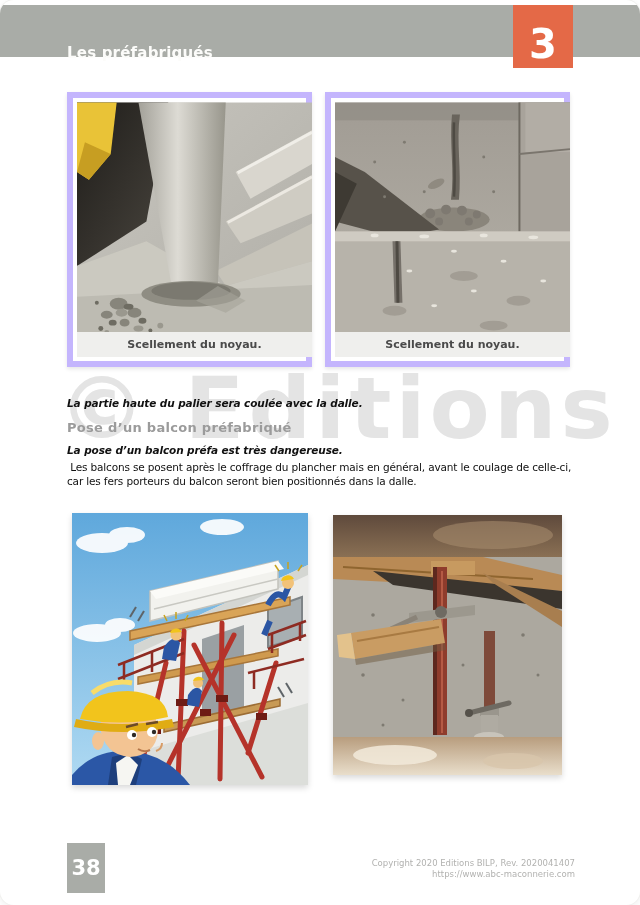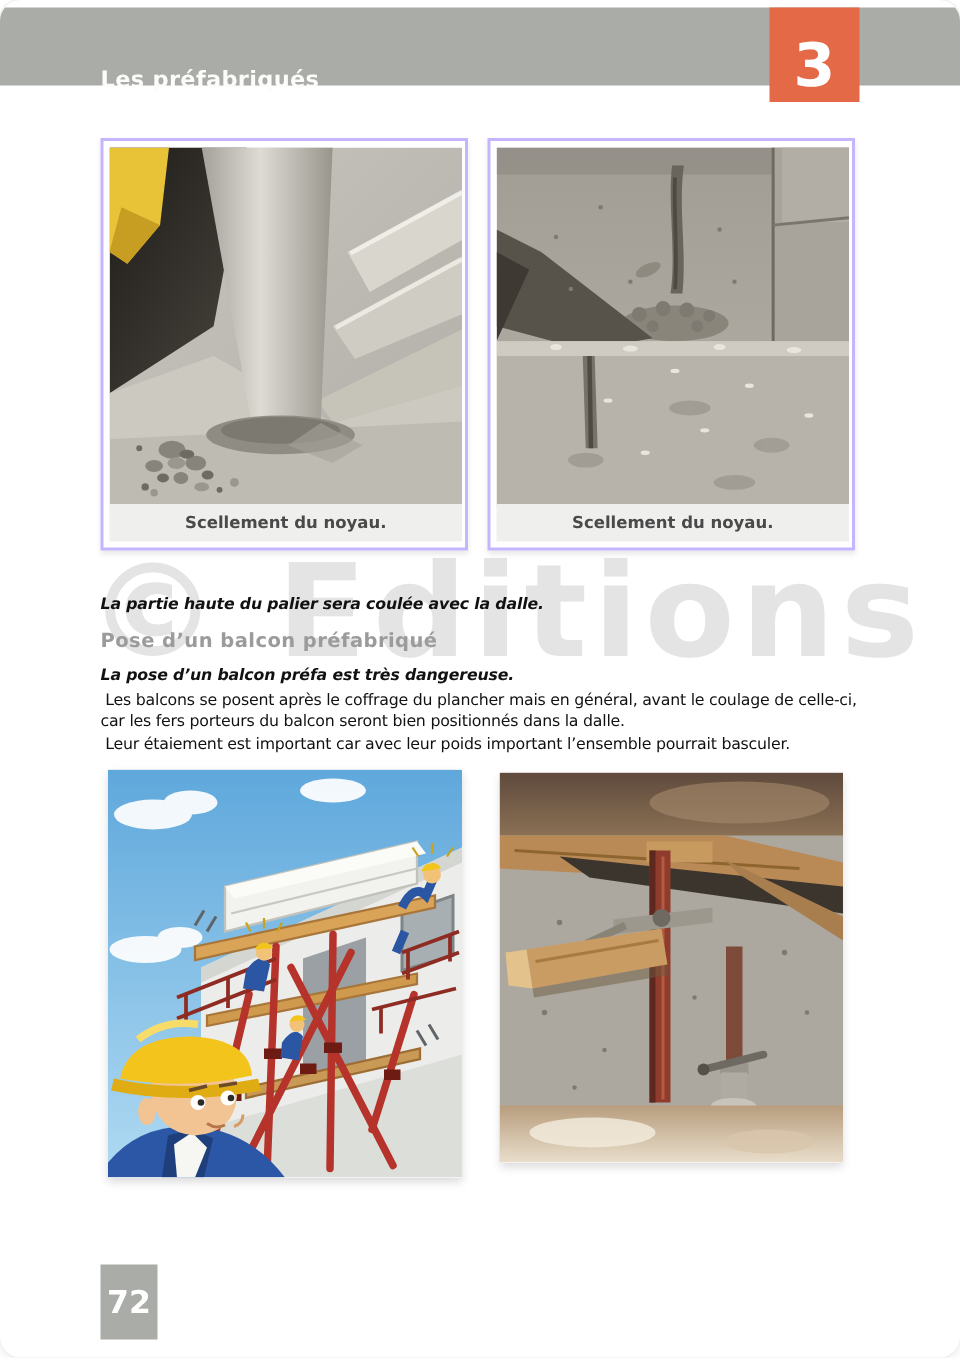--- a/index.html
+++ b/index.html
@@ -12,21 +12,21 @@
   .chapter-box{position:absolute;left:513px;top:5px;width:60px;height:63px;background:#e46947;
                display:flex;align-items:flex-end;justify-content:center;}
   .chapter-num{color:#fff;font-size:40px;font-weight:bold;line-height:1;margin-bottom:4px;}
   
   .watermark{position:absolute;left:0;top:0;width:640px;height:905px;z-index:1;color:#e4e4e4;
              font-weight:bold;pointer-events:none;}
   .wm1{position:absolute;left:58px;top:358px;font-size:86px;letter-spacing:4px;transform:scaleX(1.02);transform-origin:left;}
   .wm2{position:absolute;left:60px;top:448px;font-size:86px;letter-spacing:22px;}
   
   .fig-card{position:absolute;top:92px;width:245px;height:275px;background:#fff;z-index:2;
-            border:2px solid #c4b5fd;box-sizing:border-box;box-shadow:0 2px 4px rgba(0,0,0,.10);}
+            border:6px solid #c4b5fd;box-sizing:border-box;box-shadow:0 2px 4px rgba(0,0,0,.10);}
   .fig-card .photo{position:absolute;left:4px;top:4px;width:235px;height:240px;overflow:hidden;}
   .fig-card .caption{position:absolute;left:4px;bottom:4px;width:235px;height:25px;background:#efefed;
             display:flex;align-items:center;justify-content:center;
             font-size:11px;font-weight:bold;color:#4a4a4a;}
   #card1{left:67px;} #card2{left:325px;}
   
   .txt{position:absolute;left:67px;z-index:3;color:#111;}
   .bold-line{font-size:10.5px;font-weight:bold;letter-spacing:-0.1px;font-style:italic;}
   .section-heading{font-size:13px;font-weight:bold;color:#9b9b9b;letter-spacing:.3px;}
   .para{font-size:10.5px;line-height:13.5px;width:522px;letter-spacing:-0.15px;white-space:pre-wrap;}
@@ -176,21 +176,20 @@
         </g>
       </svg>
     </div>
     <div class="caption">Scellement du noyau.</div>
   </div>
 
   <div class="txt bold-line" style="top:397px;">La partie haute du palier sera coulée avec la dalle.</div>
   <div class="txt section-heading" style="top:420px;">Pose d’un balcon préfabriqué</div>
   <div class="txt bold-line" style="top:444px;">La pose d’un balcon préfa est très dangereuse.</div>
   <div class="txt para" style="top:461px;"> Les balcons se posent après le coffrage du plancher mais en général, avant le coulage de celle-ci, car les fers porteurs du balcon seront bien positionnés dans la dalle.</div>
-  <div class="txt para" style="top:490px;"> Leur étaiement est important car avec leur poids important l’ensemble pourrait basculer.</div>
 
   <div class="fig-bottom" id="fig-cartoon">
     <svg width="236" height="272" viewBox="0 0 236 272">
       <defs>
         <linearGradient id="sky" x1="0" y1="0" x2="0" y2="1">
           <stop offset="0" stop-color="#5fa8dc"></stop>
             <stop offset="1" stop-color="#b0daf2"></stop>
         </linearGradient>
       </defs>
       <rect width="236" height="272" fill="url(#sky)"></rect>
@@ -345,16 +344,20 @@
       <rect x="148" y="200" width="17" height="22" fill="#afaba2"></rect>
       <ellipse cx="156" cy="222" rx="15" ry="5" fill="#c8c4bb"></ellipse>
 
       <rect x="0" y="222" width="229" height="38" fill="url(#bb)"></rect>
       <ellipse cx="62" cy="240" rx="42" ry="10" fill="#f2eada" opacity="0.85"></ellipse>
       <ellipse cx="180" cy="246" rx="30" ry="8" fill="#d8c6ab" opacity="0.8"></ellipse>
     </svg>
   </div>
 
   <div class="pagenum-box">
-    <span>72</span>
+    <span>38</span>
+  </div>
+  <div class="footer-text">
+    <div>Copyright 2020 Editions BILP, Rev. 2020041407</div>
+    <div>https://www.abc-maconnerie.com</div>
   </div>
 
 </div>
 
 </body></html>

